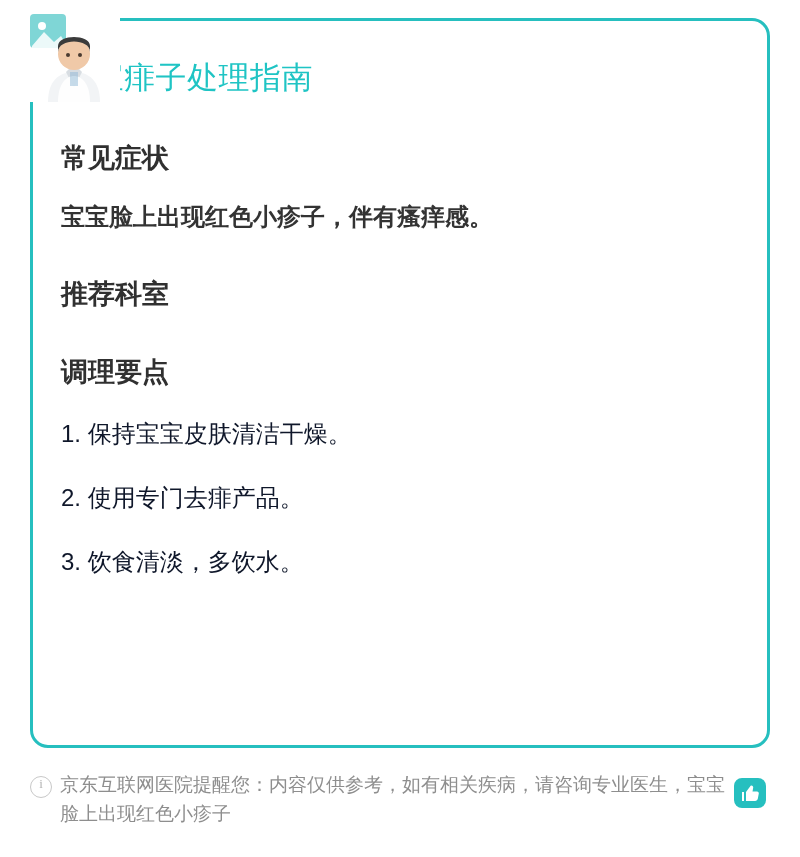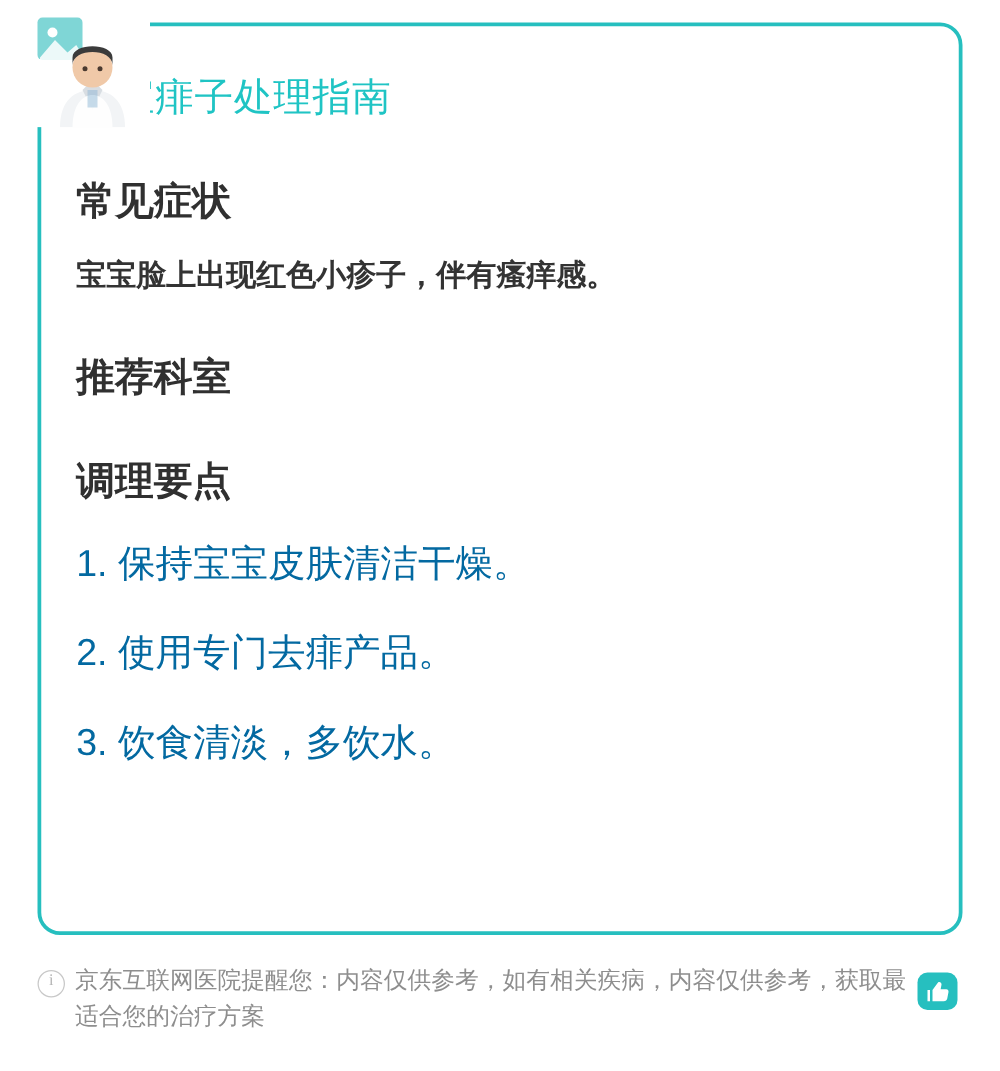--- a/index.html
+++ b/index.html
@@ -38,41 +38,41 @@
   }
   .doc-title {
     font-size: 31px;
     color: #1fc4c4;
     font-weight: normal;
     margin: 8px 0 0 0;
     line-height: 1.2;
     letter-spacing: 0.5px;
   }
   h2.section {
-    font-size: 31px;
+    font-size: 27px;
     color: #303030;
     font-weight: bold;
     margin: 46px 0 0 0;
     line-height: 1.2;
   }
   p.para {
     font-size: 24px;
     color: #333333;
     margin: 26px 0 0 0;
     line-height: 1.3;
     font-weight: bold;
   }
   ol.steps {
     list-style: none;
     margin: 30px 0 0 0;
     padding: 0;
   }
   ol.steps li {
-    font-size: 30px;
-    color: #0369a1;
+    font-size: 24px;
+    color: #0f172a;
     margin: 0 0 34px 0;
     line-height: 1.25;
   }
   ol.steps li:last-child {
     margin-bottom: 0;
   }
   
   .avatar {
     position: absolute;
     left: 28px;
@@ -169,21 +169,21 @@
       <circle cx="40" cy="45" r="2" fill="#4a3a30"></circle>
       <circle cx="52" cy="45" r="2" fill="#4a3a30"></circle>
       <rect x="42" y="62" width="8" height="14" fill="#8fb8d6" opacity="0.5"></rect>
     </svg>
   </div>
 
   <div class="footer">
     <div class="footer-icon">
       <span class="circle-i"></span>
     </div>
-    <div class="footer-text">京东互联网医院提醒您：内容仅供参考，如有相关疾病，内容仅供参考，获取最适合您的治疗方案</div>
+    <div class="footer-text">京东互联网医院提醒您：内容仅供参考，如有相关疾病，请咨询专业医生，宝宝脸上出现红色小疹子</div>
     <div class="thumb">
       <svg width="40" height="40" viewBox="0 0 40 40" aria-hidden="true">
         <rect x="4" y="6" width="32" height="30" rx="8" fill="#26bfbf"></rect>
         <path d="M14 20 L14 29 L12 29 L12 20 Z" fill="#ffffff"></path>
         <path d="M16 20 L16 29 L25 29 C26.5 29 27.6 28 27.8 26.8 L28.8 21.5 C29 20.4 28.2 19.4 27 19.4 L22.5 19.4 L23.2 15.8 C23.4 14.6 22.6 13.5 21.4 13.5 C20.8 13.5 20.3 13.9 20.1 14.4 L16 20 Z" fill="#ffffff"></path>
       </svg>
     </div>
   </div>
 
 </div>

